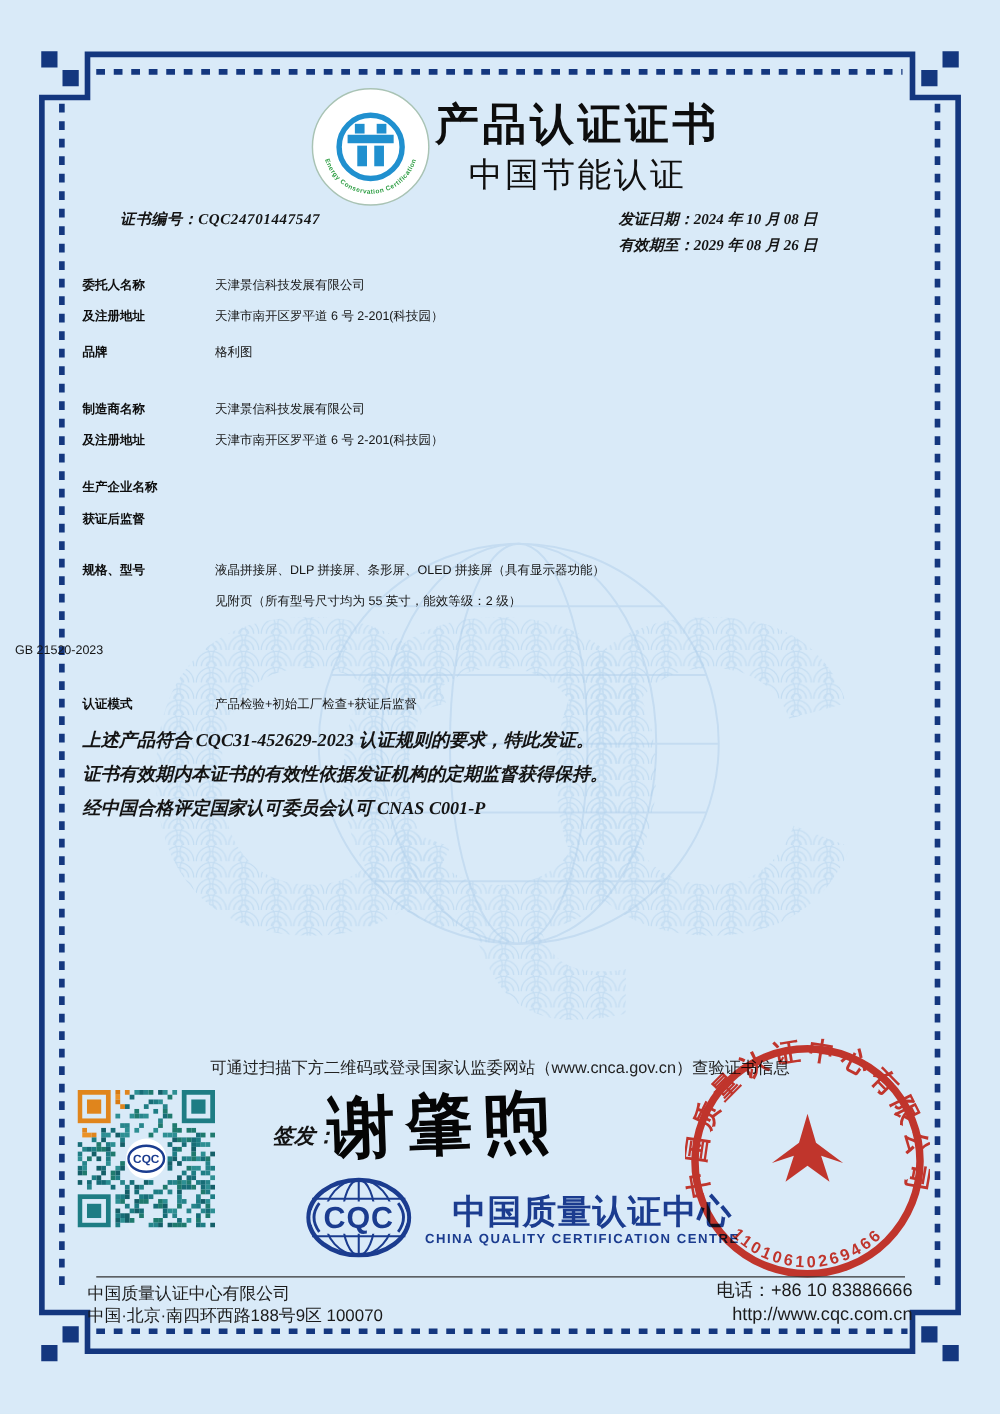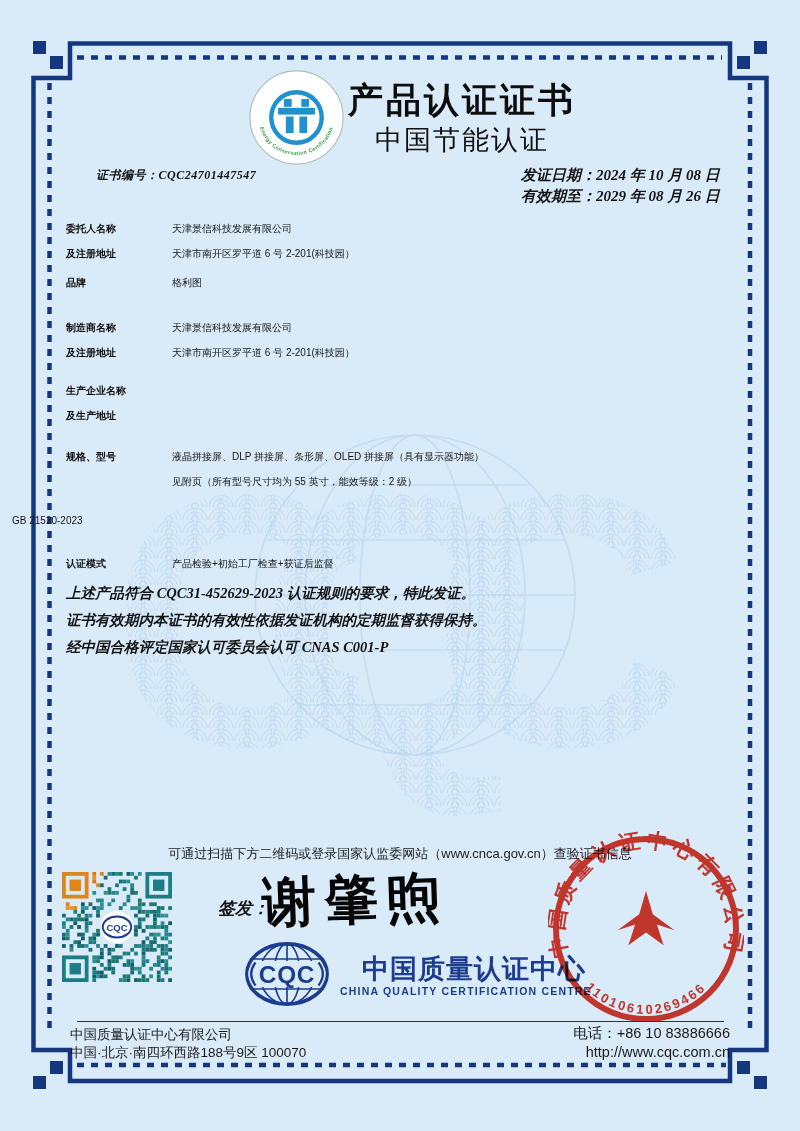--- a/index.html
+++ b/index.html
@@ -8,21 +8,21 @@
   .abs{position:absolute;}
   svg{display:block;}
   .kai{font-family:"Liberation Serif",serif;font-style:italic;font-weight:700;}
 
   
   .logo{left:248px;top:69px;width:97px;height:97px;}
   .title-block{left:300px;top:80px;width:324px;text-align:center;}
   .doc-title{font-size:35px;font-weight:700;letter-spacing:3px;color:#0d0d0d;line-height:40px;}
   .doc-subtitle{font-size:27px;font-weight:400;letter-spacing:2px;color:#101010;line-height:34px;margin-top:3px;}
   .certno{left:96px;top:167px;font-size:12px;letter-spacing:.5px;}
-  .dates{left:495px;top:165px;font-size:15px;line-height:21px;white-space:nowrap;margin-left:26px;}
+  .dates{left:495px;top:165px;font-size:12px;line-height:21px;white-space:nowrap;}
 
   
   .frow{position:absolute;left:66px;width:680px;display:flex;font-size:10px;line-height:25px;}
   .flabel{width:106px;font-weight:700;flex:none;color:#0d0d0d;}
   .fvalue{flex:1;color:#151515;}
   .para{left:66px;width:672px;font-size:14.5px;line-height:27px;}
 
   
   .verify{left:0;top:845px;width:800px;text-align:center;font-size:13px;color:#222;}
   .qr{left:62px;top:872px;width:110px;height:110px;}
@@ -159,21 +159,21 @@
     </div>
     <div class="fvalue">
       <div>天津景信科技发展有限公司</div>
         <div>天津市南开区罗平道 6 号 2-201(科技园）</div>
     </div>
   </div>
 
   <div class="frow" style="top:378px">
     <div class="flabel">
       <div>生产企业名称</div>
-        <div>及生产地址</div>
+        <div>获证后监督</div>
     </div>
   </div>
 
   <div class="frow" style="top:444px">
     <div class="flabel">
         <div>规格、型号</div>
     </div>
     <div class="fvalue">
       <div>液晶拼接屏、DLP 拼接屏、条形屏、OLED 拼接屏（具有显示器功能）</div>
         <div>见附页（所有型号尺寸均为 55 英寸，能效等级：2 级）</div>

